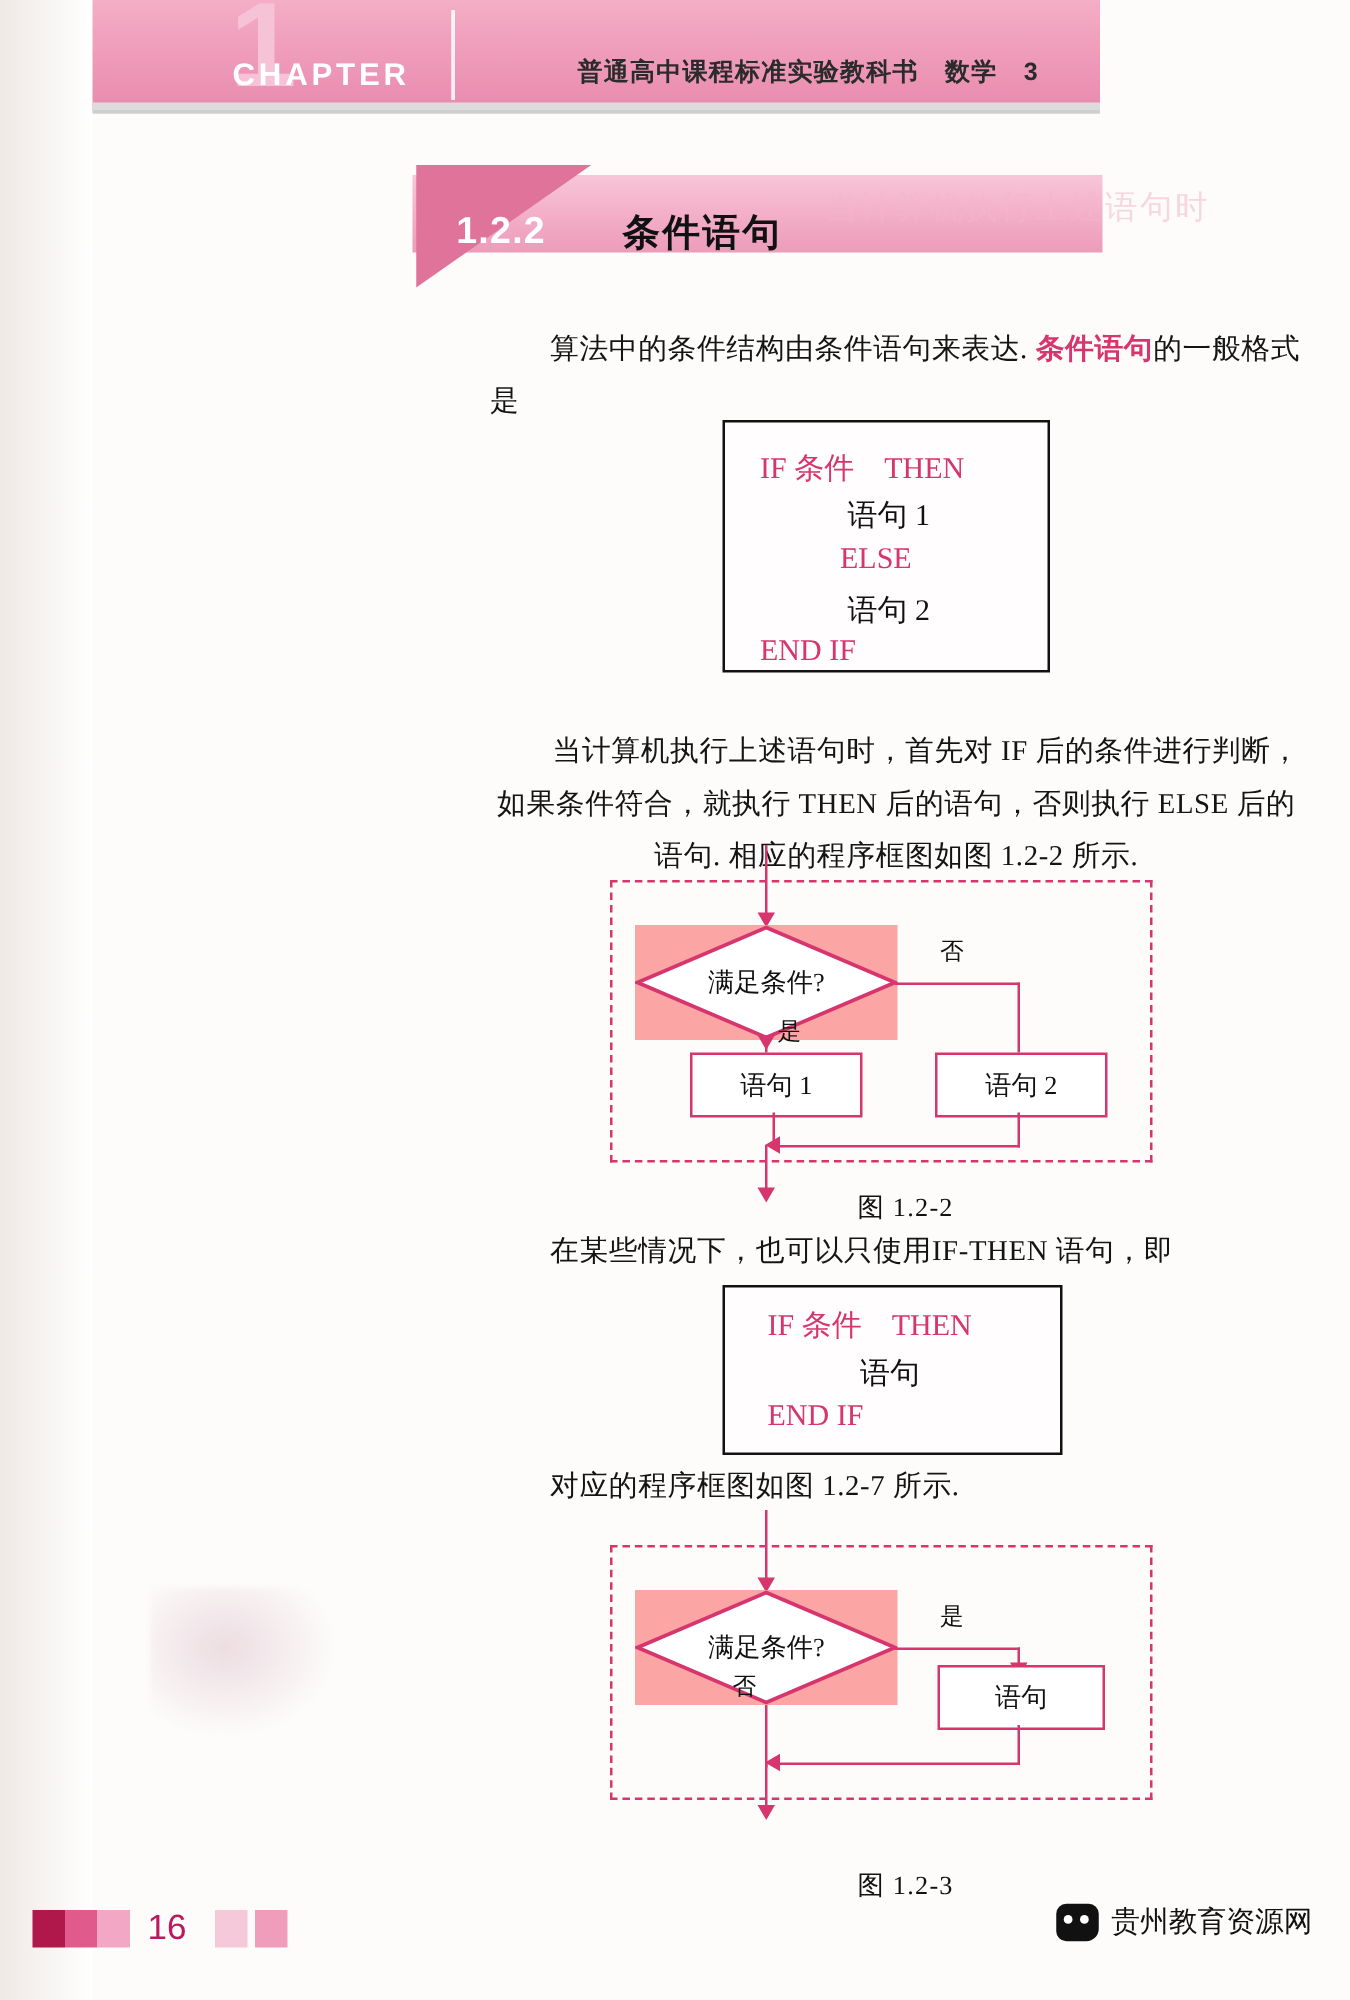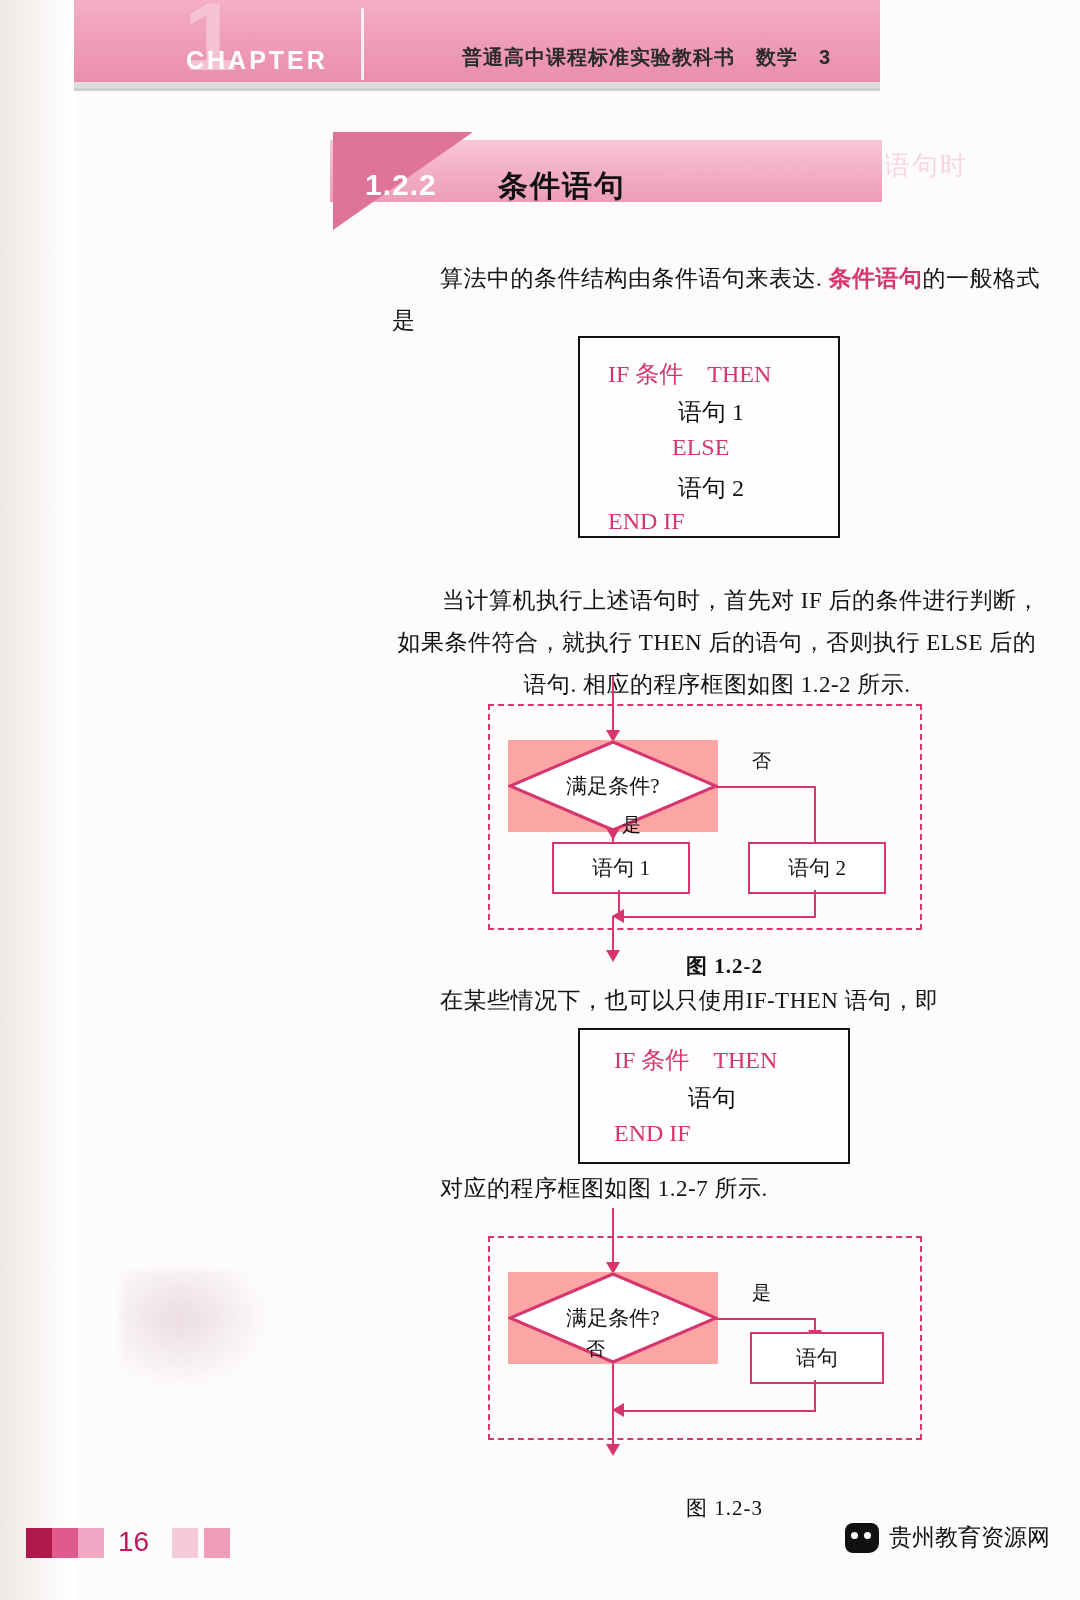--- a/index.html
+++ b/index.html
@@ -350,21 +350,21 @@
   <div class="procbox" style="left:552px; top:842px; width:134px; height:48px;">语句 1</div>
   <div class="procbox" style="left:748px; top:842px; width:134px; height:48px;">语句 2</div>
 
   <div class="vline" style="left:618px; top:890px; height:28px;"></div>
   <div class="vline" style="left:814px; top:890px; height:28px;"></div>
   <div class="hline" style="left:618px; top:916px; width:198px;"></div>
   <div class="arrow-left" style="left:612px; top:909px;"></div>
   <div class="vline" style="left:612px; top:916px; height:40px;"></div>
   <div class="arrow-down" style="left:606px; top:950px;"></div>
 
-  <div class="fig-caption" style="left:686px; top:952px;font-weight:bold;">图 1.2-2</div>
+  <div class="fig-caption" style="left:686px; top:952px;">图 1.2-2</div>
 
   <div class="para p3">在某些情况下，也可以只使用IF-THEN 语句，即</div>
 
   <div class="codebox cb2">
     <div class="code-line" style="left:34px; top:14px;">IF 条件　THEN</div>
     <div class="code-line black" style="left:108px; top:52px;">语句</div>
     <div class="code-line" style="left:34px; top:90px;">END IF</div>
   </div>
 
   <div class="para p4">对应的程序框图如图 1.2-7 所示.</div>

